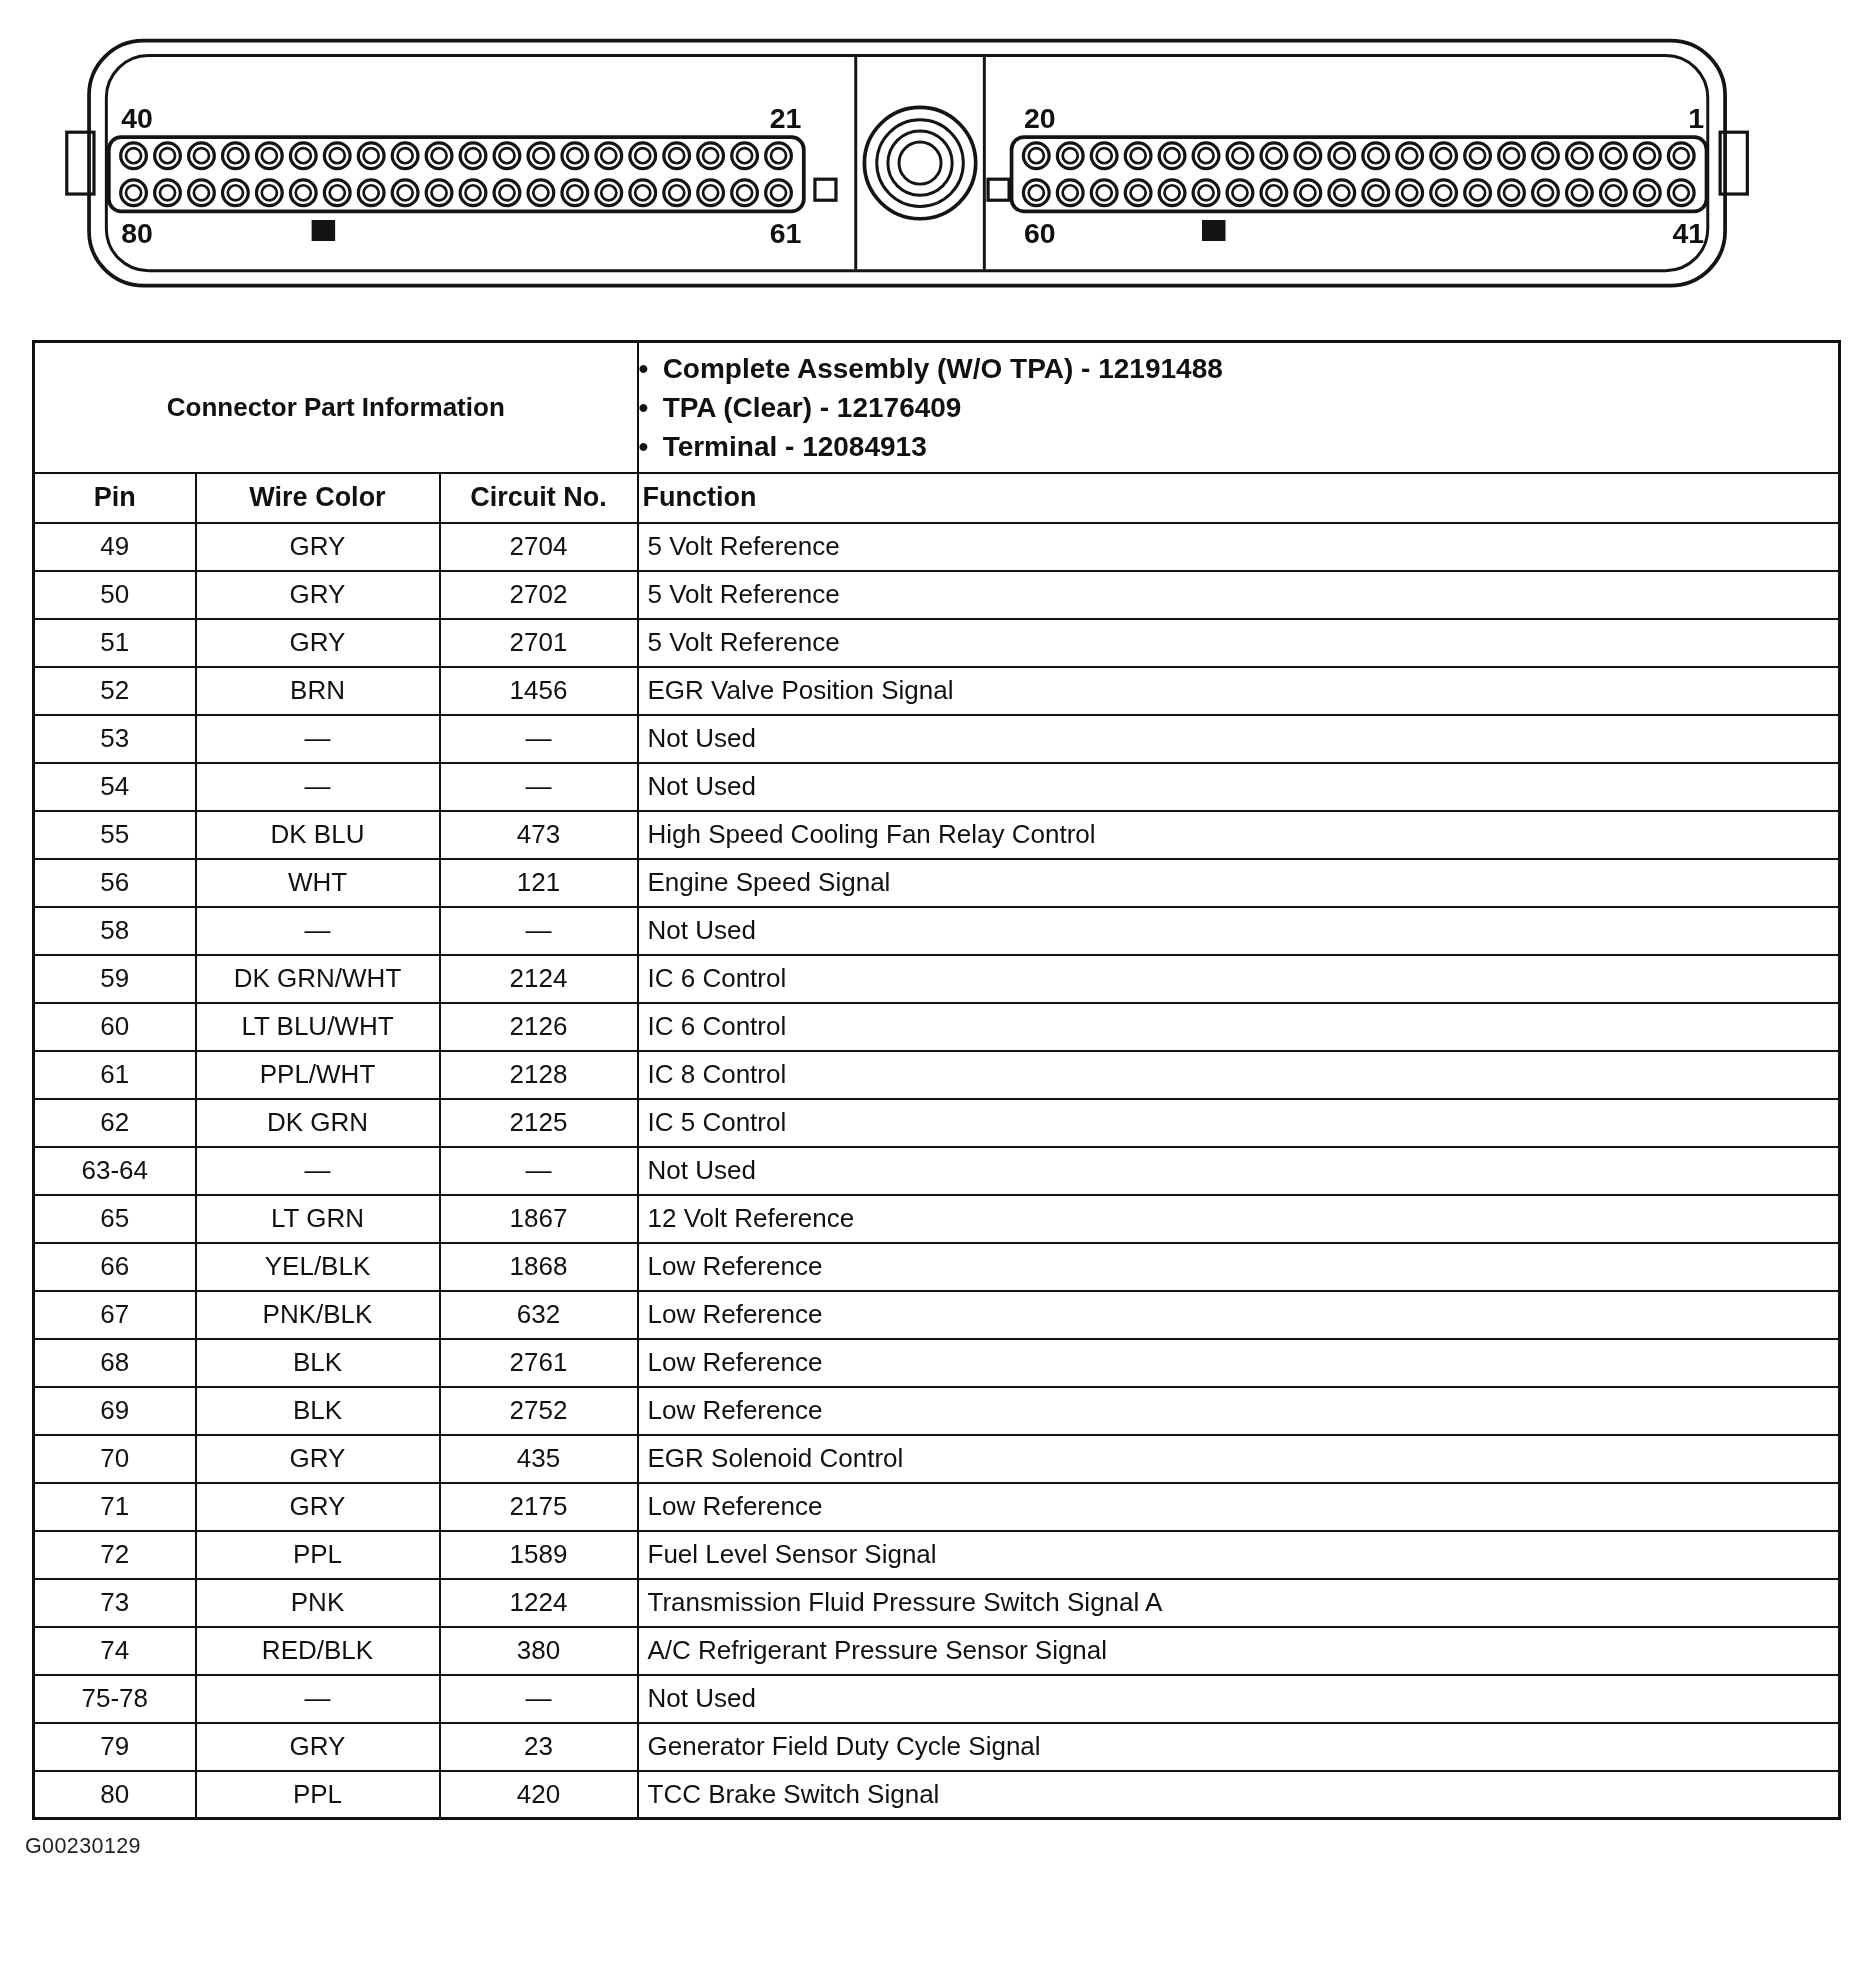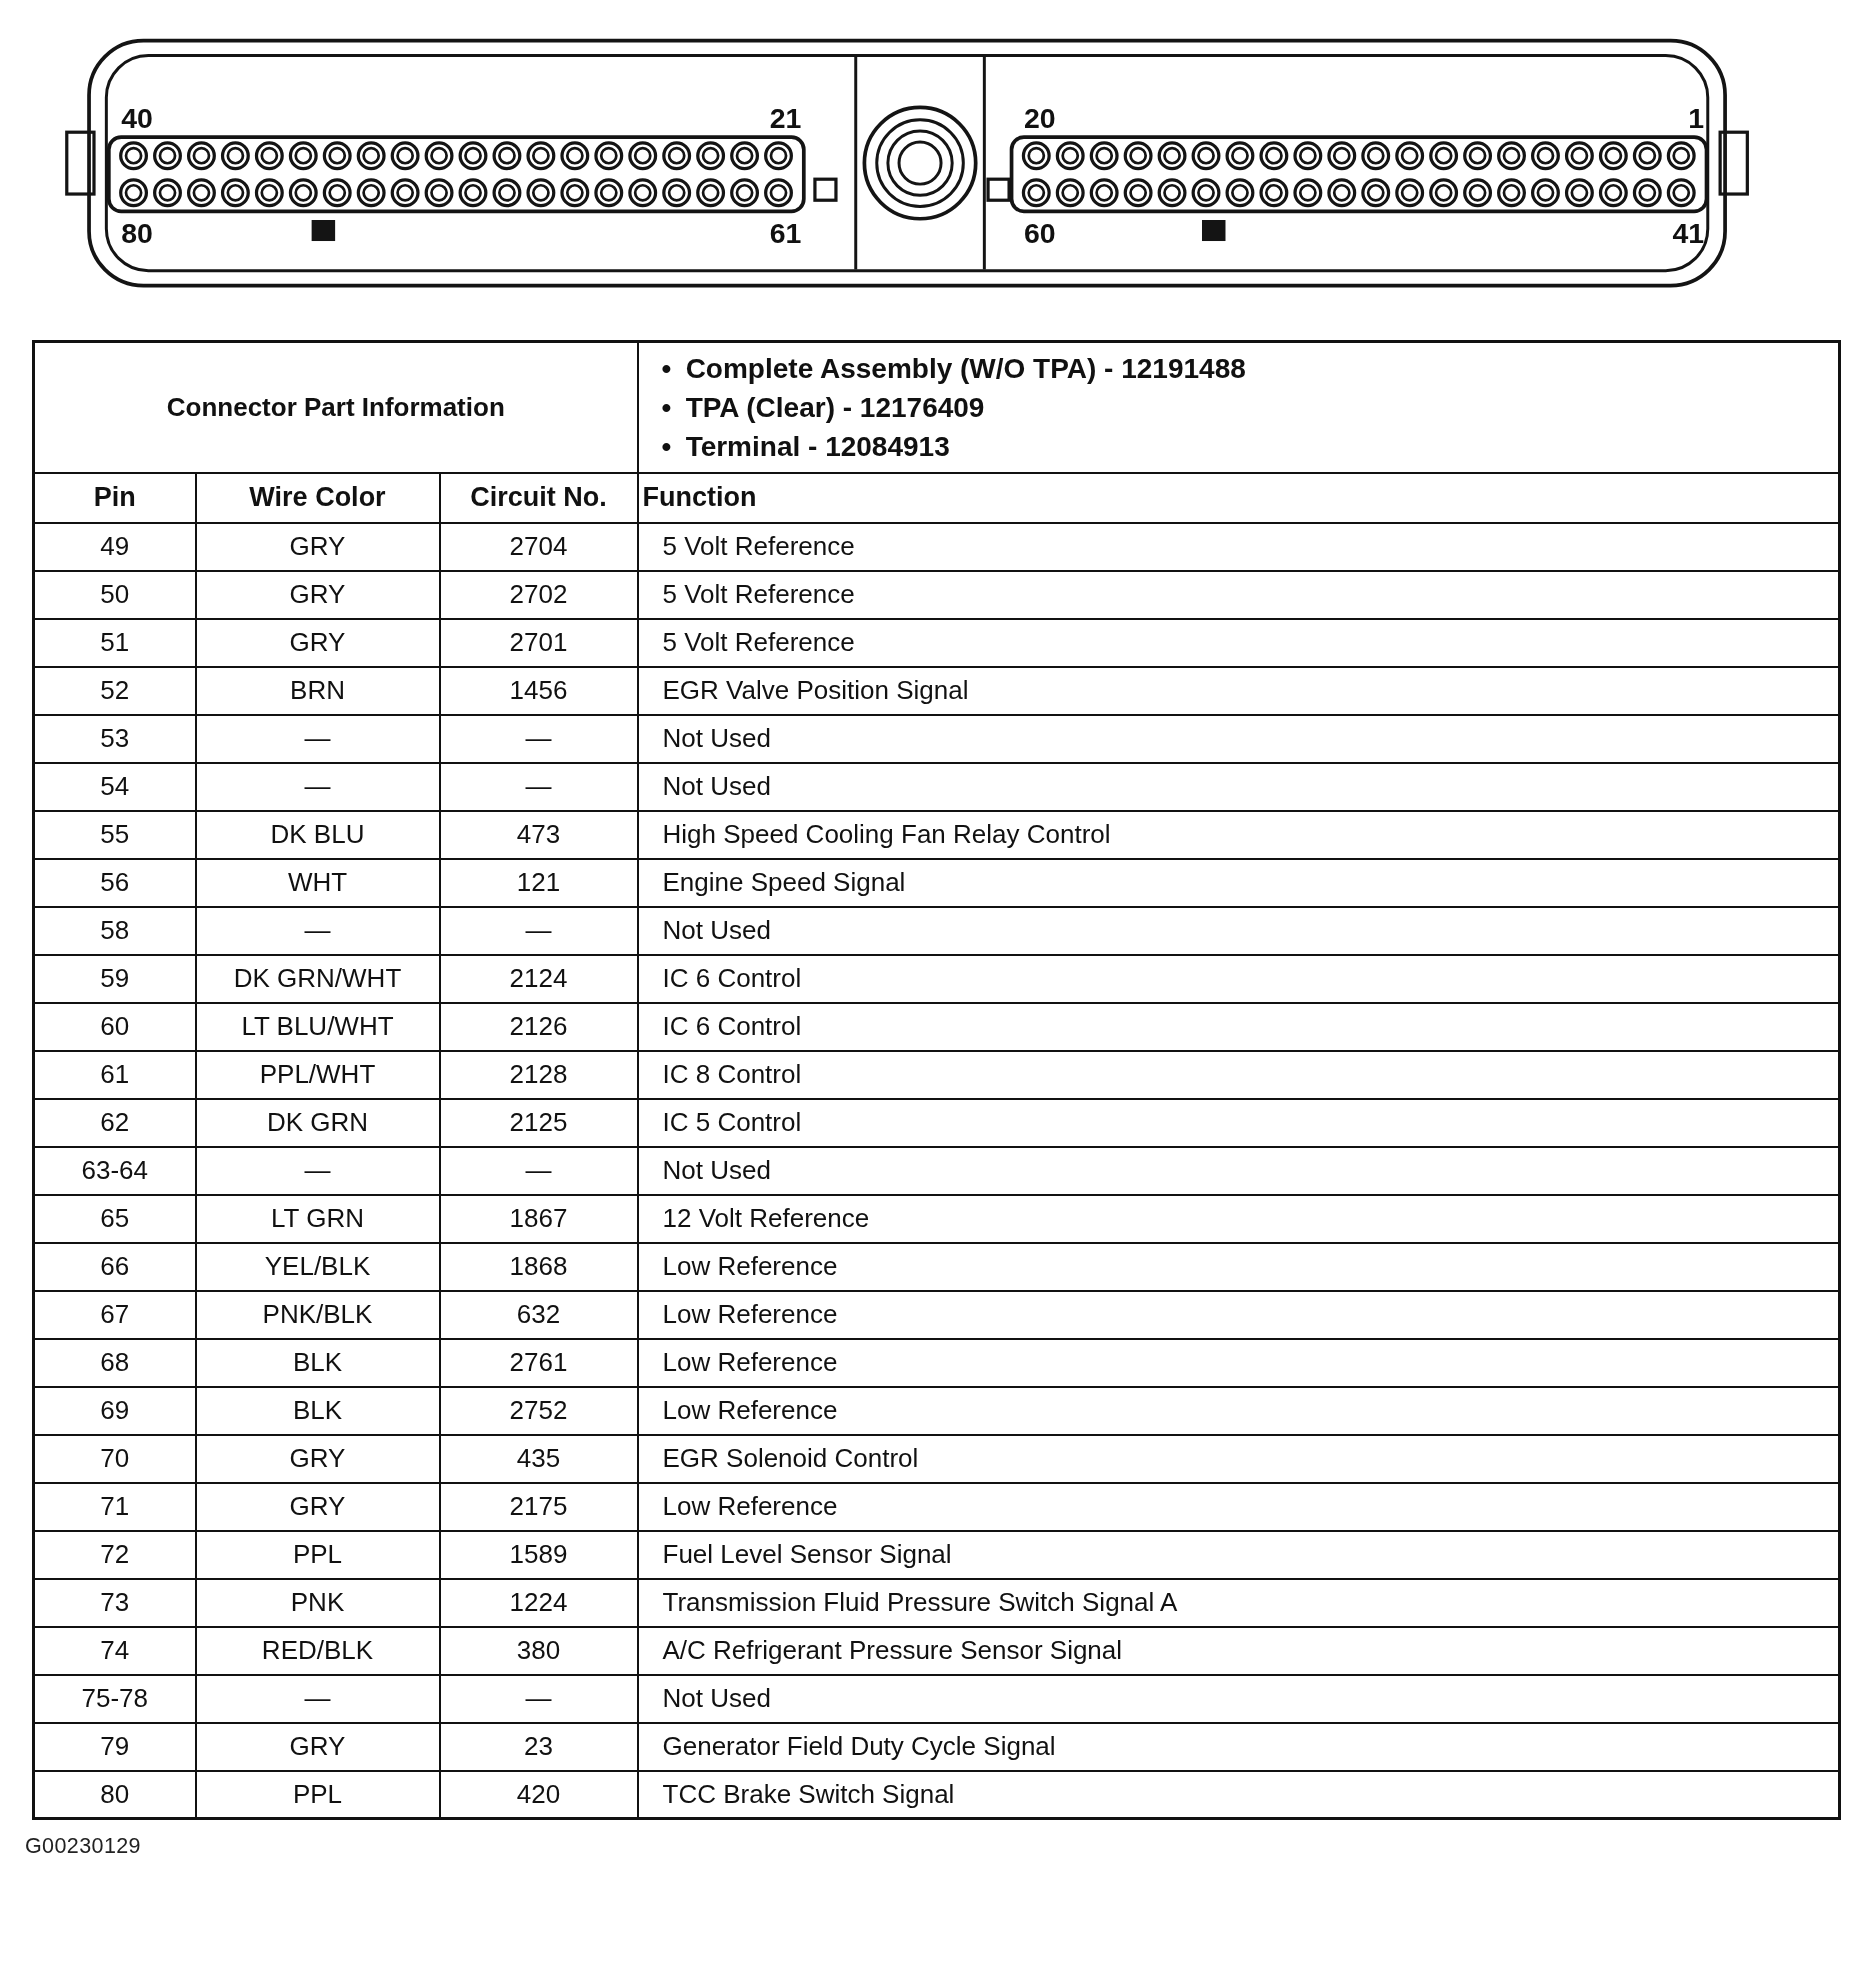--- a/index.html
+++ b/index.html
@@ -33,36 +33,36 @@
     vertical-align:middle;
     overflow:hidden;
     white-space:nowrap;
   }
   tr.part-info-row td { height:131px; }
   td.part-info-title {
     text-align:center;
     font-weight:bold;
     font-size:28px;
   }
-  td.part-info-items { padding-left:23px; }
+  td.part-info-items { }
   td.part-info-items ul { list-style:none; }
   td.part-info-items li {
     font-weight:bold;
     font-size:28px;
     line-height:39px;
   }
   td.part-info-items li::before { content:"\2022"; margin-right:14.3px; }
 
   tr.col-header-row th { height:50px; font-weight:bold; font-size:27px; }
   tr.col-header-row th.h0, tr.col-header-row th.h1, tr.col-header-row th.h2 { text-align:center; }
   tr.col-header-row th.h3 { text-align:left; padding-left:4px; }
 
   tbody td { height:48px; }
   tbody td.c0, tbody td.c1, tbody td.c2 { text-align:center; }
-  tbody td.c3 { text-align:left; padding-left:24px; }
+  tbody td.c3 { text-align:left; padding-left:9px; }
 
   .figure-id {
     margin:14.3px 0 0 25px;
     font-size:21.5px;
     color:#222;
     letter-spacing:0.4px;
   }
 </style>
 </head>
 <body>

